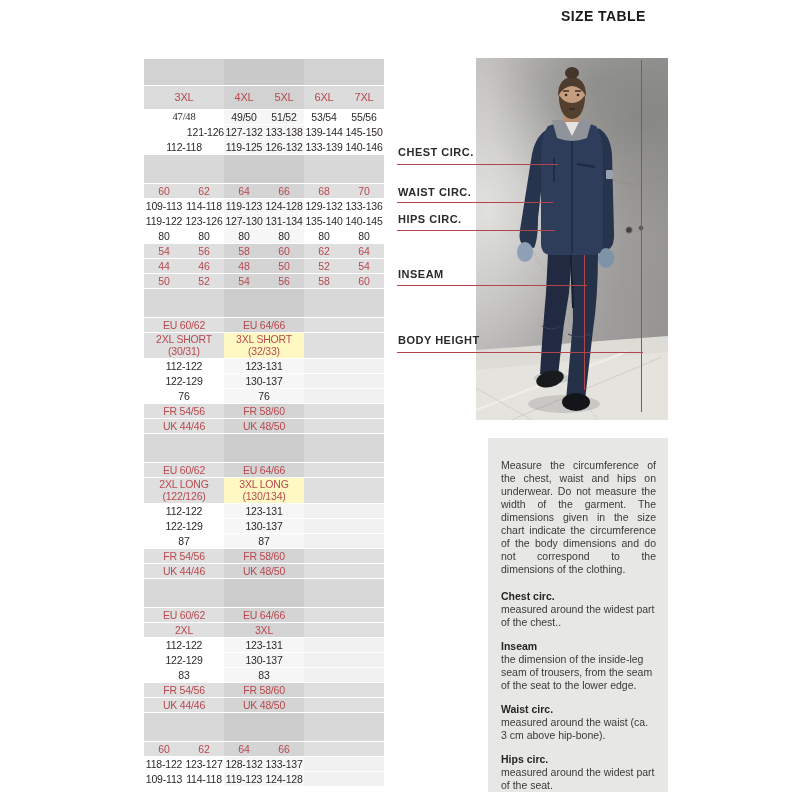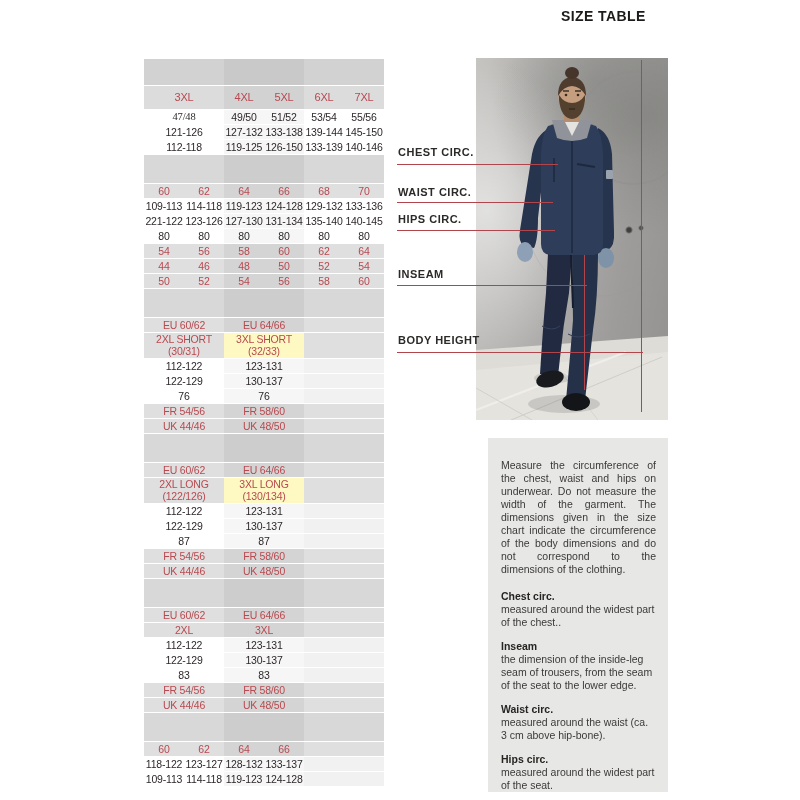--- a/index.html
+++ b/index.html
@@ -88,30 +88,30 @@
         <div class="tcell" style="grid-column: 6 / span 1;">7XL</div>
       </div>
       <div class="trow w">
         <div class="tcell" style="grid-column: 1 / span 2; font-family: Liberation Serif, serif;">47/48</div>
         <div class="tcell mid" style="grid-column: 3 / span 1;">49/50</div>
         <div class="tcell mid" style="grid-column: 4 / span 1;">51/52</div>
         <div class="tcell" style="grid-column: 5 / span 1;">53/54</div>
         <div class="tcell" style="grid-column: 6 / span 1;">55/56</div>
       </div>
       <div class="trow w">
-        <div class="tcell" style="grid-column: 1 / span 2;">121-126</div>
+        <div class="tcell" style="grid-column: 1 / span 2; text-align: right;">121-126</div>
         <div class="tcell mid" style="grid-column: 3 / span 1;">127-132</div>
         <div class="tcell mid" style="grid-column: 4 / span 1;">133-138</div>
         <div class="tcell" style="grid-column: 5 / span 1;">139-144</div>
         <div class="tcell" style="grid-column: 6 / span 1;">145-150</div>
       </div>
       <div class="trow w">
         <div class="tcell" style="grid-column: 1 / span 2;">112-118</div>
         <div class="tcell mid" style="grid-column: 3 / span 1;">119-125</div>
-        <div class="tcell mid" style="grid-column: 4 / span 1;">126-150</div>
+        <div class="tcell mid" style="grid-column: 4 / span 1;">126-132</div>
         <div class="tcell" style="grid-column: 5 / span 1;">133-139</div>
         <div class="tcell" style="grid-column: 6 / span 1;">140-146</div>
       </div>
       <div class="trow sp">
         <div class="tcell" style="grid-column: 1 / span 2;"></div>
         <div class="tcell mid" style="grid-column: 3 / span 2;"></div>
         <div class="tcell" style="grid-column: 5 / span 2;"></div>
       </div>
       <div class="trow r">
         <div class="tcell" style="grid-column: 1 / span 1;">60</div>
@@ -123,21 +123,21 @@
       </div>
       <div class="trow w">
         <div class="tcell" style="grid-column: 1 / span 1;">109-113</div>
         <div class="tcell" style="grid-column: 2 / span 1;">114-118</div>
         <div class="tcell mid" style="grid-column: 3 / span 1;">119-123</div>
         <div class="tcell mid" style="grid-column: 4 / span 1;">124-128</div>
         <div class="tcell" style="grid-column: 5 / span 1;">129-132</div>
         <div class="tcell" style="grid-column: 6 / span 1;">133-136</div>
       </div>
       <div class="trow w">
-        <div class="tcell" style="grid-column: 1 / span 1;">221-122</div>
+        <div class="tcell" style="grid-column: 1 / span 1;">119-122</div>
         <div class="tcell" style="grid-column: 2 / span 1;">123-126</div>
         <div class="tcell mid" style="grid-column: 3 / span 1;">127-130</div>
         <div class="tcell mid" style="grid-column: 4 / span 1;">131-134</div>
         <div class="tcell" style="grid-column: 5 / span 1;">135-140</div>
         <div class="tcell" style="grid-column: 6 / span 1;">140-145</div>
       </div>
       <div class="trow w">
         <div class="tcell" style="grid-column: 1 / span 1;">80</div>
         <div class="tcell" style="grid-column: 2 / span 1;">80</div>
         <div class="tcell mid" style="grid-column: 3 / span 1;">80</div>

